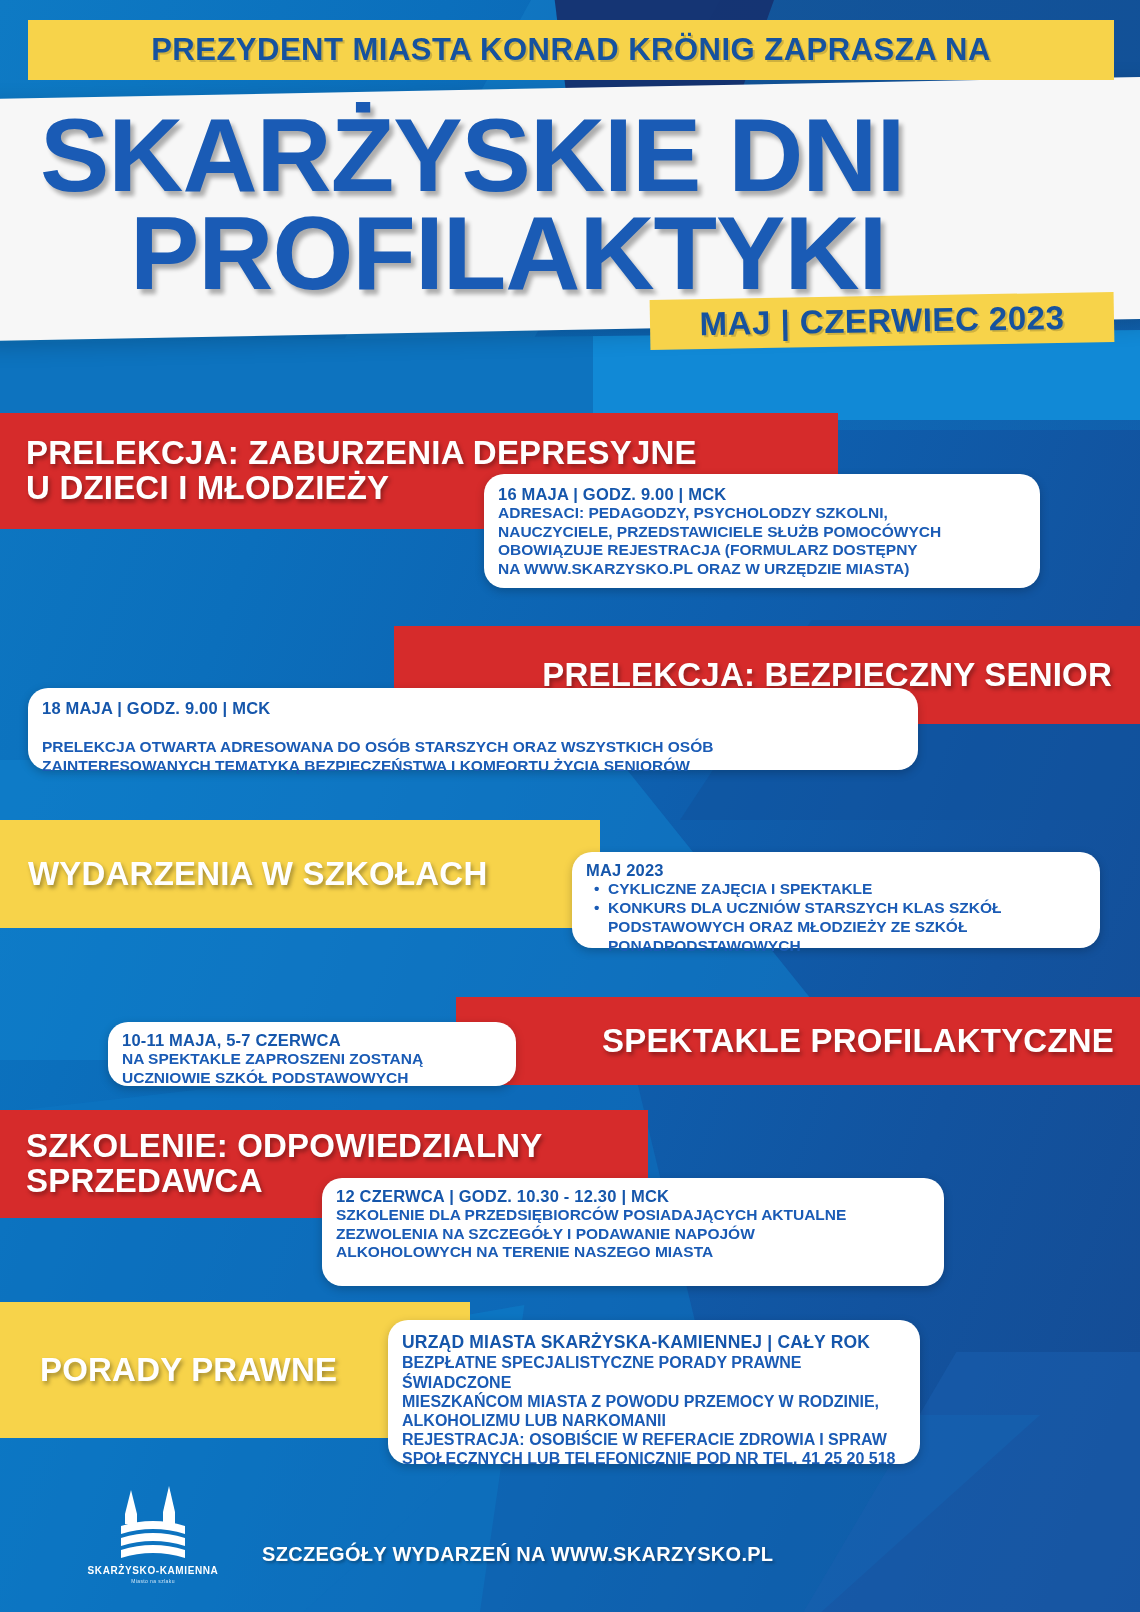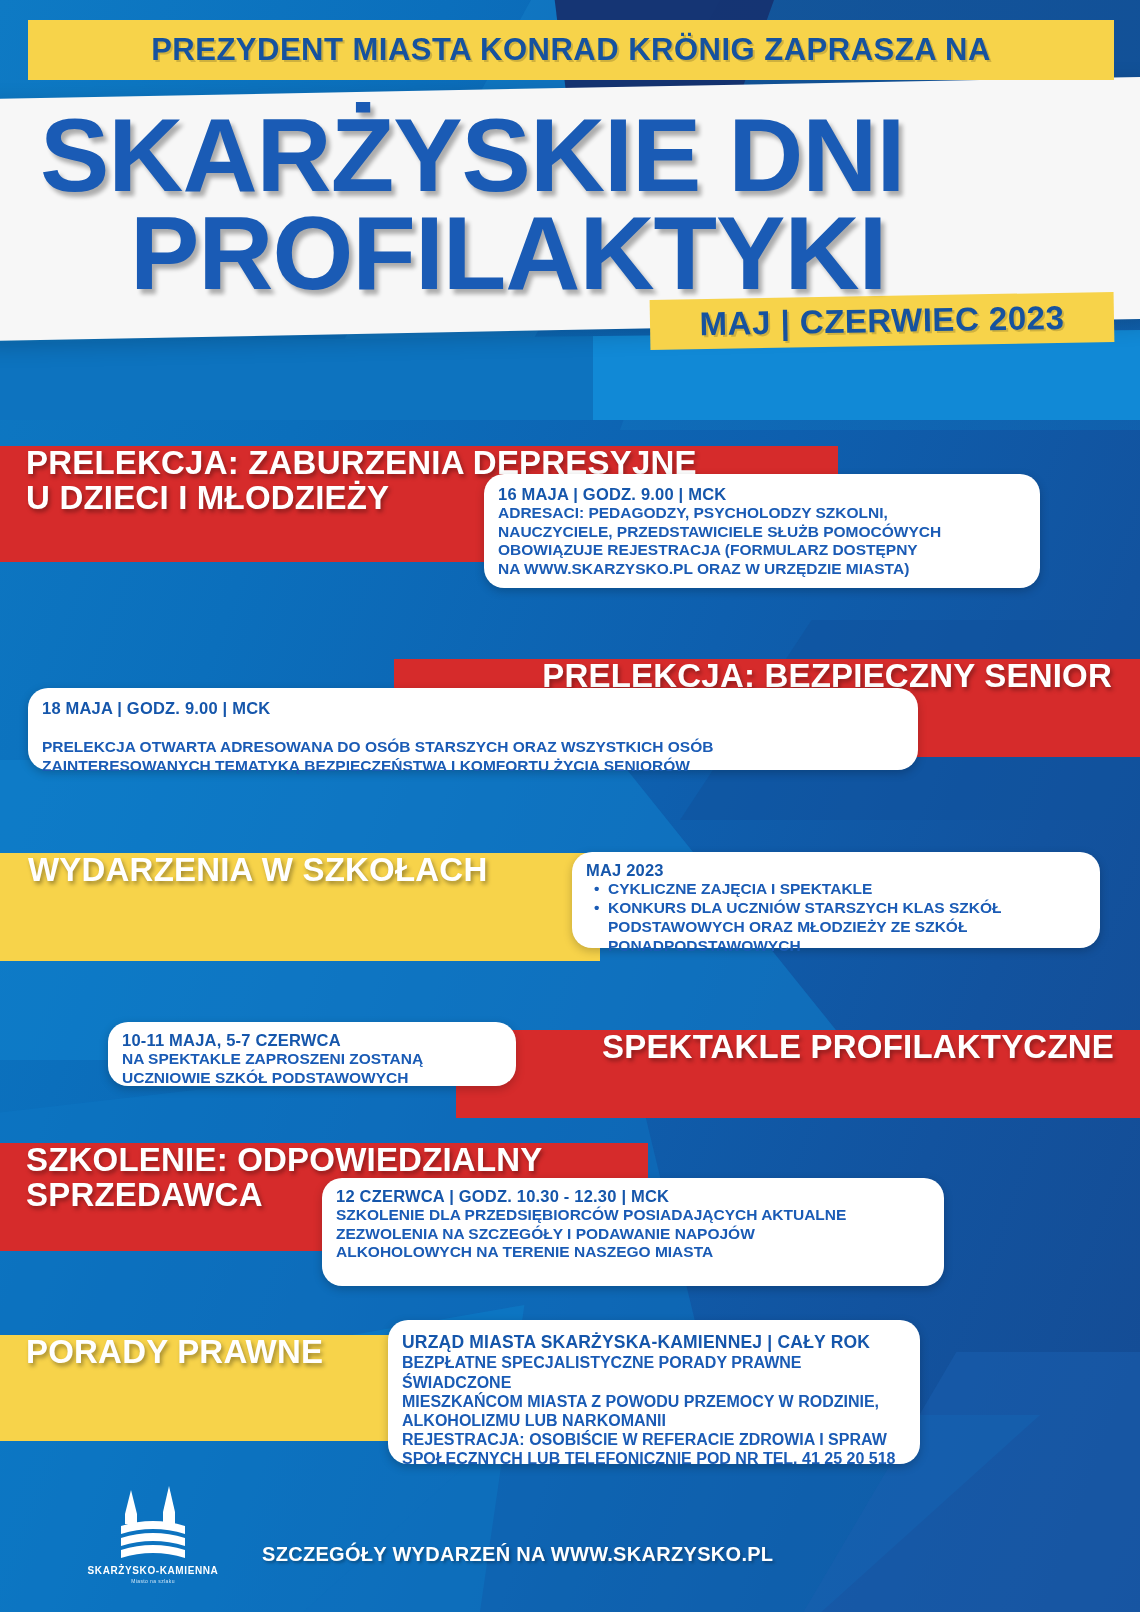--- a/index.html
+++ b/index.html
@@ -102,22 +102,22 @@
     font-weight:bold;
     line-height:.92;
     letter-spacing:-1px;
     text-shadow: 4px 5px 4px rgba(0,0,0,.30);
   }
 
   
   .title-bar {
     position:absolute;
     display:flex;
+    align-items:center;
     z-index:4;
-    margin-top:33px;
   }
   .title-bar.red  { background:#d62b2b; }
   .title-bar.yellow { background:#f7d34a; }
 
   .title-bar .label {
     color:#ffffff;
     font-weight:bold;
     line-height:1.06;
     letter-spacing:.2px;
     text-shadow: 2px 3px 4px rgba(0,0,0,.35);
@@ -266,21 +266,21 @@
 
   <div class="detail-box" style="left:322px; top:1178px; width:622px; height:108px; padding-top:8px;">
     <div class="head" style="font-size:16.5px;">12 CZERWCA | GODZ. 10.30 - 12.30 | MCK</div>
     <div class="body" style="font-size:15.5px;">
       <div>SZKOLENIE DLA PRZEDSIĘBIORCÓW POSIADAJĄCYCH AKTUALNE</div>
       <div>ZEZWOLENIA NA SZCZEGÓŁY  I PODAWANIE NAPOJÓW</div>
       <div>ALKOHOLOWYCH NA TERENIE NASZEGO MIASTA</div>
     </div>
   </div>
 
-  <div class="title-bar yellow" style="left:0px; top:1302px; width:470px; height:106px; padding-left:26px;">
+  <div class="title-bar yellow" style="left:0px; top:1302px; width:470px; height:136px; padding-left:40px;">
     <div class="label" style="font-size:33px;">
       <div>PORADY PRAWNE</div>
     </div>
   </div>
 
   <div class="detail-box" style="left:388px; top:1320px; width:532px; height:144px; padding-top:12px;">
     <div class="head" style="font-size:17.5px;">URZĄD MIASTA SKARŻYSKA-KAMIENNEJ | CAŁY ROK</div>
     <div class="body" style="font-size:16px;">
       <div>BEZPŁATNE SPECJALISTYCZNE PORADY PRAWNE ŚWIADCZONE</div>
       <div>MIESZKAŃCOM MIASTA Z POWODU PRZEMOCY W RODZINIE,</div>

